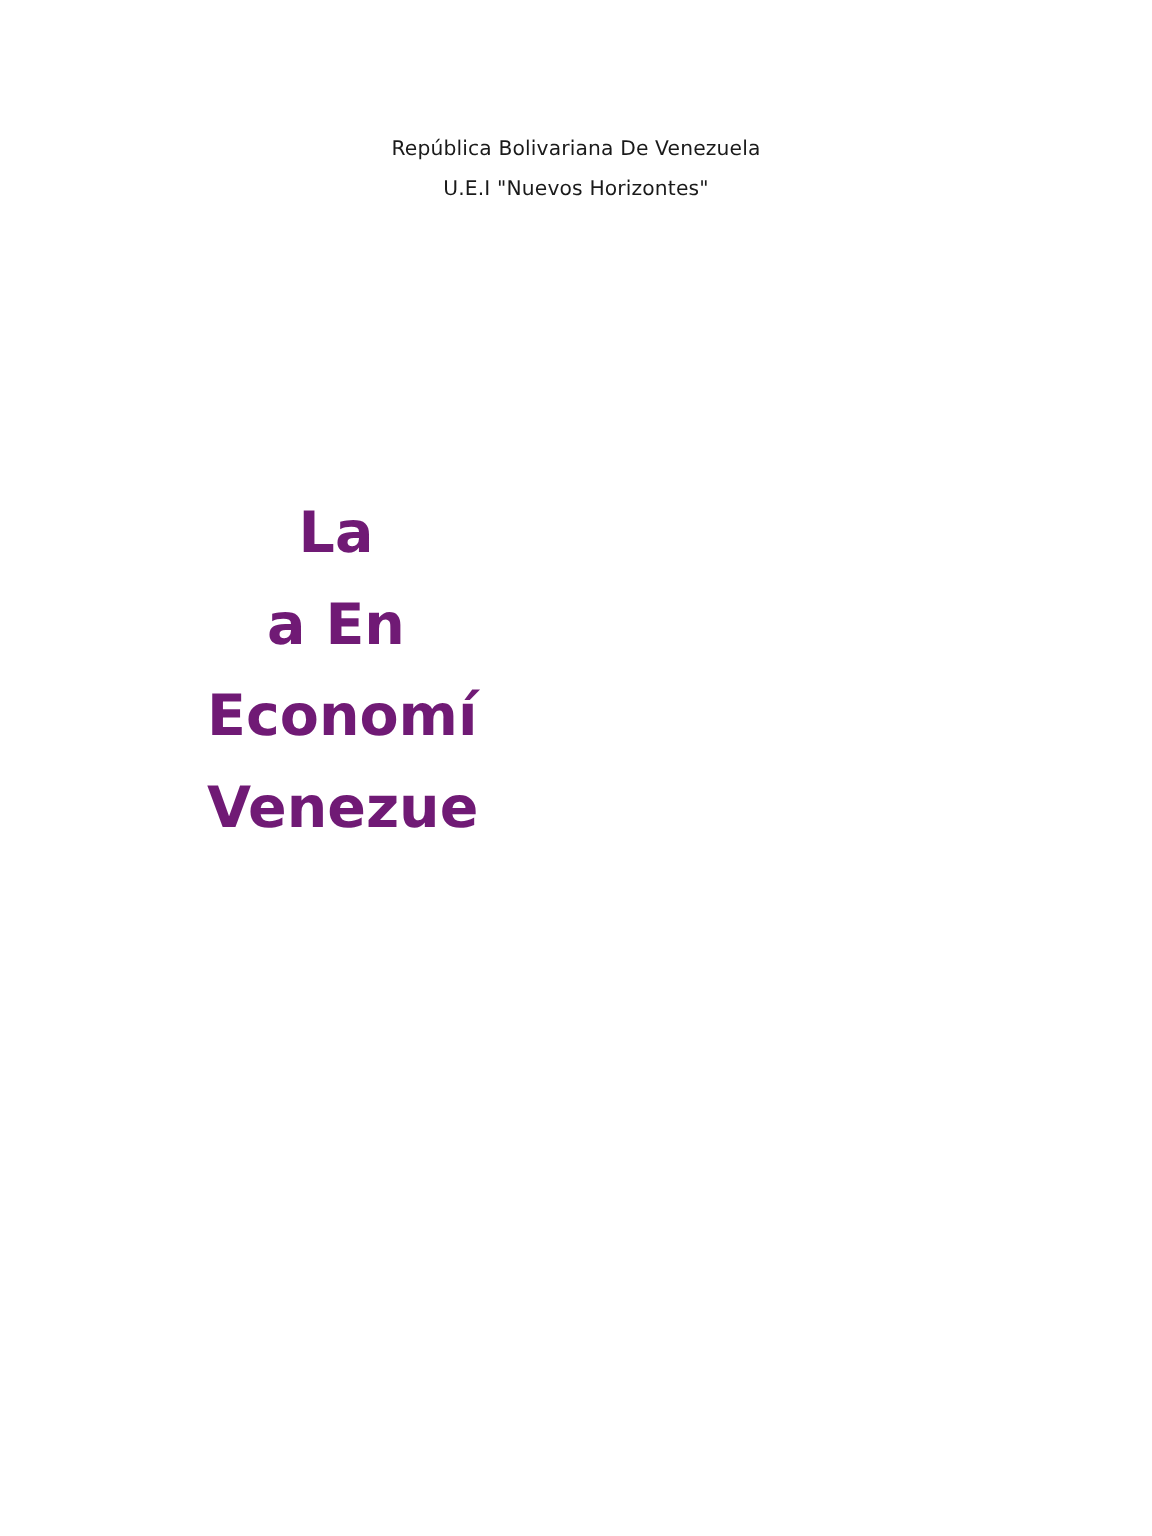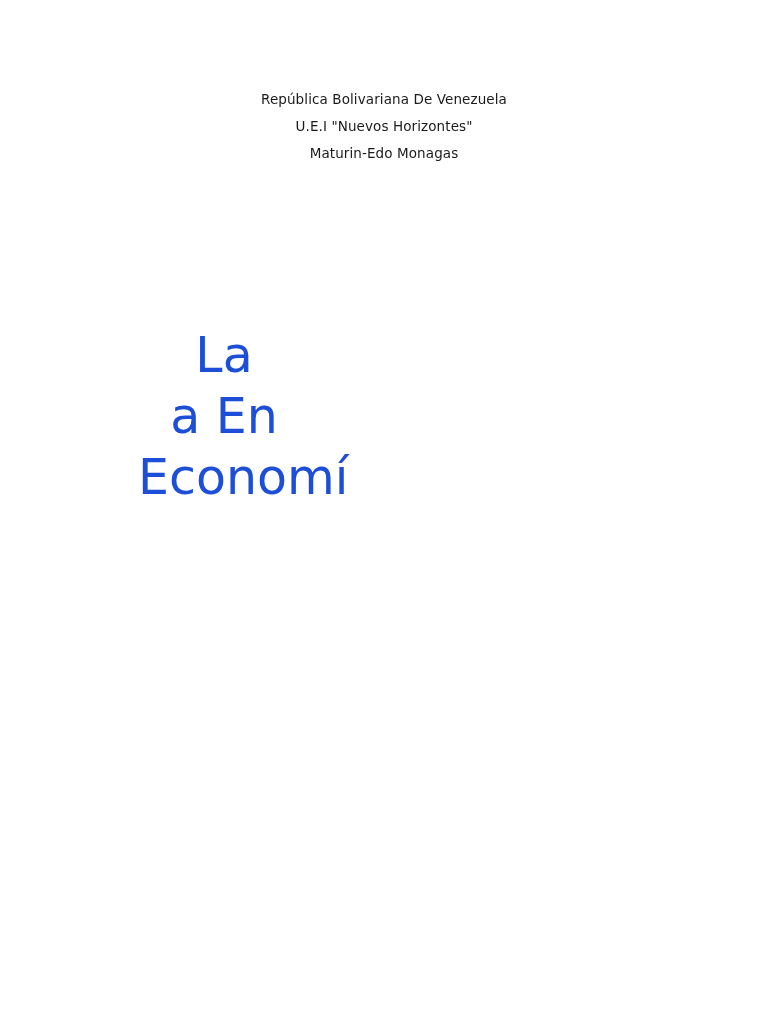--- a/index.html
+++ b/index.html
@@ -31,37 +31,37 @@
     white-space: nowrap;
   }
   .title-block {
     position: absolute;
     top: 325px;
     left: 138px;
     width: 172px;
     text-align: center;
   }
   .title-line {
-    font-size: 49px;
+    font-size: 38px;
     line-height: 61px;
-    color: #1d4ed8;
-    font-weight: 400;
+    color: #701a75;
+    font-weight: 700;
     white-space: nowrap;
   }
 </style>
 </head>
 <body>
 
 <div class="page">
 
   <div class="header-block">
     <div class="header-line">República Bolivariana De Venezuela</div>
     <div class="header-line">U.E.I "Nuevos Horizontes"</div>
-    <div class="header-line">Maturin-Edo Monagas</div>
   </div>
 
   <div class="title-block">
     <div class="title-line">La</div>
     <div class="title-line">a En</div>
     <div class="title-line">Economí</div>
+    <div class="title-line">Venezue</div>
   </div>
 
 </div>
 
 </body></html>

